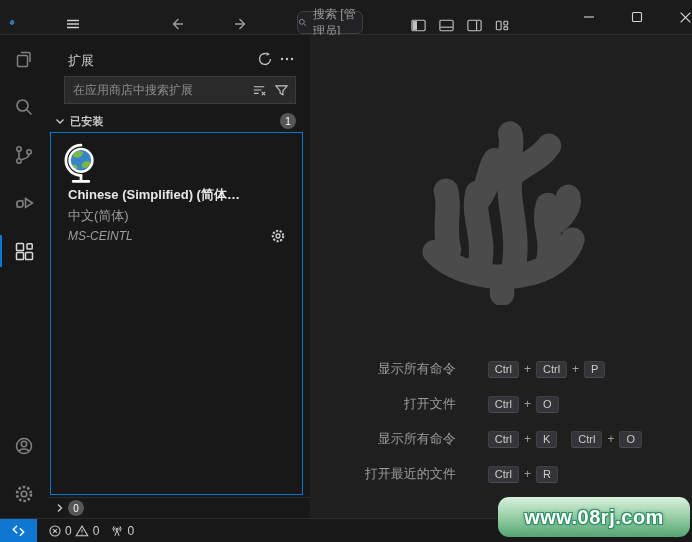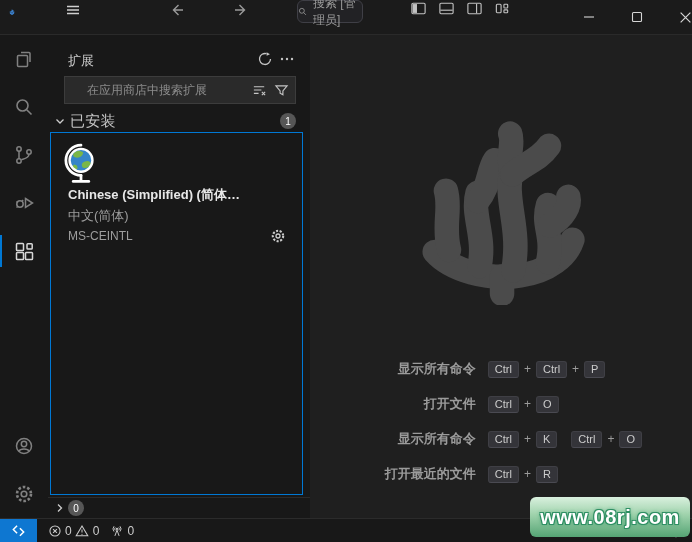--- a/index.html
+++ b/index.html
@@ -6,21 +6,21 @@
   html,body { width:692px; height:542px; overflow:hidden; }
   body {
     font-family: "Liberation Sans", "DejaVu Sans", sans-serif;
     background:#1f1f1f; color:#cccccc; position:relative;
     -webkit-font-smoothing:antialiased;
   }
   svg { display:block; }
 
   
   .titlebar{ height:35px; background:#1b1b1b; border-bottom:1px solid #2a2a2a;
-    display:flex; align-items:flex-start; position:relative;gap:36px; }
+    display:flex; align-items:flex-end; position:relative;gap:36px; }
   .tb-logo{ width:24px; height:24px; margin-left:9px; color:#3d87d8; }
   .tb-menu{ margin-left:14px; color:#cfcfcf; width:20px; height:20px; display:flex; align-items:center; justify-content:center; }
   .nav-arrow{ width:20px; height:20px; color:#9a9a9a; display:flex; align-items:center; justify-content:center; font-size:16px; }
   .nav-back{ margin-left:52px; }
   .nav-fwd{ margin-left:12px; }
   .command-center{ margin-left:12px; width:264px; height:23px; background:#222225;
     border:1px solid #3f3f46; border-radius:6px; display:flex; align-items:center;
     justify-content:center; color:#9a9a9a; font-size:12px; gap:6px; }
   .layout-group{ display:flex; gap:11px; margin-left:11px; color:#c2c2c2; }
   .layout-group .licon{ width:17px; height:17px; }
@@ -36,64 +36,64 @@
   .act-item.active{ color:#d7d7d7; }
   .act-item.active::before{ content:""; position:absolute; left:0; top:8px; width:2px; height:32px; background:#0078d4; }
   .act-spacer{ flex:1; }
 
   
   .sidebar{ width:262px; background:#181818; display:flex; flex-direction:column; }
   .sb-header{ height:35px; display:flex; align-items:flex-end; padding:0 12px 0 20px; }
   .sb-title{ flex:1; font-size:13px; color:#cccccc; }
   .sb-action{ width:22px; height:22px; display:flex; align-items:center; justify-content:center; color:#c5c5c5; }
   .ext-search{ margin:6px 14px 6px 16px; height:28px; background:#2a2a2a; border:1px solid #3c3c3c;
-    display:flex; align-items:center; padding:0 5px 0 16px; }
+    display:flex; align-items:center; padding:0 5px 0 2px; }
   .ext-search input{ flex:1; min-width:0; background:transparent; border:none; outline:none;
     color:#cccccc; font-size:12px; padding-left:6px; font-family:inherit; }
   .ext-search input::placeholder{ color:#8c8c8c; }
   .srch-icon{ width:18px; height:18px; color:#c5c5c5; display:flex; align-items:center; justify-content:center; margin-left:4px; }
   .section-hdr{ height:22px; display:flex; align-items:center; padding:0 14px 0 4px; }
   .chev{ width:16px; height:16px; color:#cccccc; }
-  .section-label{ flex:1; font-size:15px; font-weight:normal; color:#c5c5c5; margin-left:2px; letter-spacing:.2px; }
+  .section-label{ flex:1; font-size:11px; font-weight:bold; color:#c5c5c5; margin-left:2px; letter-spacing:.2px; }
   .badge{ min-width:16px; height:16px; border-radius:9px; background:#565656; color:#ffffff;
     font-size:10px; display:flex; align-items:center; justify-content:center; padding:0 4px; }
   .ext-list{ flex:1; margin:0 7px 2px 2px; border:1px solid #0078d4; background:#181818; overflow:hidden; }
   .ext-row{ display:flex; padding:7px 4px 0 8px;flex-direction:column; }
   .ext-icon{ width:44px; height:48px; flex:0 0 44px; margin-top:2px; }
   .ext-meta{ flex:1; min-width:0; margin-left:9px; }
   .ext-name{ font-size:13px; font-weight:bold; color:#e7e7e7; white-space:nowrap; overflow:hidden; }
   .ext-desc{ font-size:13px; color:#9d9d9d; margin-top:3px; white-space:nowrap; overflow:hidden; }
   .ext-pubrow{ display:flex; align-items:center; margin-top:3px; }
-  .ext-publisher{ flex:1; font-size:12px; color:#9d9d9d; }
+  .ext-publisher{ flex:1; font-size:12px; color:#9d9d9d;font-style:italic; }
   .ext-gear{ width:16px; height:16px; color:#cccccc; margin-right:12px; }
   .recommended-hdr{ height:21px; border-top:1px solid #2b2b2b; display:flex; align-items:center; padding:0 14px 0 4px; }
 
   
   .editor{ flex:1; background:#1f1f1f; position:relative; overflow:hidden; }
   .coral{ position:absolute; left:82px; top:66px; width:216px; height:204px; color:#4b4b4b; }
   .shortcut-list{ position:absolute; top:324px; right:50px; display:grid;
     grid-template-columns:auto auto; column-gap:12px; row-gap:15px; align-items:center; }
-  .sc-label{ justify-self:end; font-size:13px; color:#9b9b9b; white-space:nowrap;font-weight:bold; }
-  .sc-keys{ justify-self:start; display:flex; align-items:center; height:20px; }
+  .sc-label{ justify-self:end; font-size:13px; color:#9b9b9b; white-space:nowrap; }
+  .sc-keys{ justify-self:start; display:flex; align-items:center; height:20px;margin-left:20px; }
   kbd{ background:#343439; border:1px solid #3f3f45; border-bottom-color:#4a4a52; border-radius:3px;
     padding:1px 6px 2px; font-size:11px; color:#cccccc; font-family:inherit; }
   .plus{ color:#9b9b9b; font-size:12px; margin:0 5px; }
   .group-gap{ display:inline-block; width:14px; }
 
   
   .statusbar{ height:24px; background:#181818; border-top:1px solid #2b2b2b;
     display:flex; align-items:center; font-size:12px; color:#cccccc; position:relative; }
   .remote{ width:37px; height:100%; background:#0e77d1; color:#ffffff;
     display:flex; align-items:center; justify-content:center; }
   .sb-group{ display:flex; align-items:center; gap:3px; margin-left:10px; }
   .sb-group .sicon{ width:15px; height:15px; display:flex; align-items:center; justify-content:center; }
   .bell{ margin-left:auto; margin-right:8px; width:16px; height:16px; color:#cccccc; }
 
   
-  .promo{ position:absolute; right:2px; bottom:5px; width:160px; height:40px; border-radius:6px;
+  .promo{ position:absolute; right:2px; bottom:5px; width:192px; height:40px; border-radius:11px;
     background:linear-gradient(180deg,#d9f0de 0%,#9ed2ab 45%,#55a474 100%);
     display:flex; align-items:center; justify-content:center; z-index:5; }
   .promo span{ font-size:20px; font-weight:bold; color:#ffffff; letter-spacing:.5px;
     text-shadow:-1px -1px 0 #2e8f63, 1px -1px 0 #2e8f63, -1px 1px 0 #2e8f63, 1px 1px 0 #2e8f63, 0 0 4px #2e8f63; }
 </style>
 </head>
 <body>
 
 <div class="titlebar">
   <svg class="tb-logo" viewBox="0 0 200 200" fill="none" stroke="currentColor" stroke-width="30" stroke-linecap="round">

